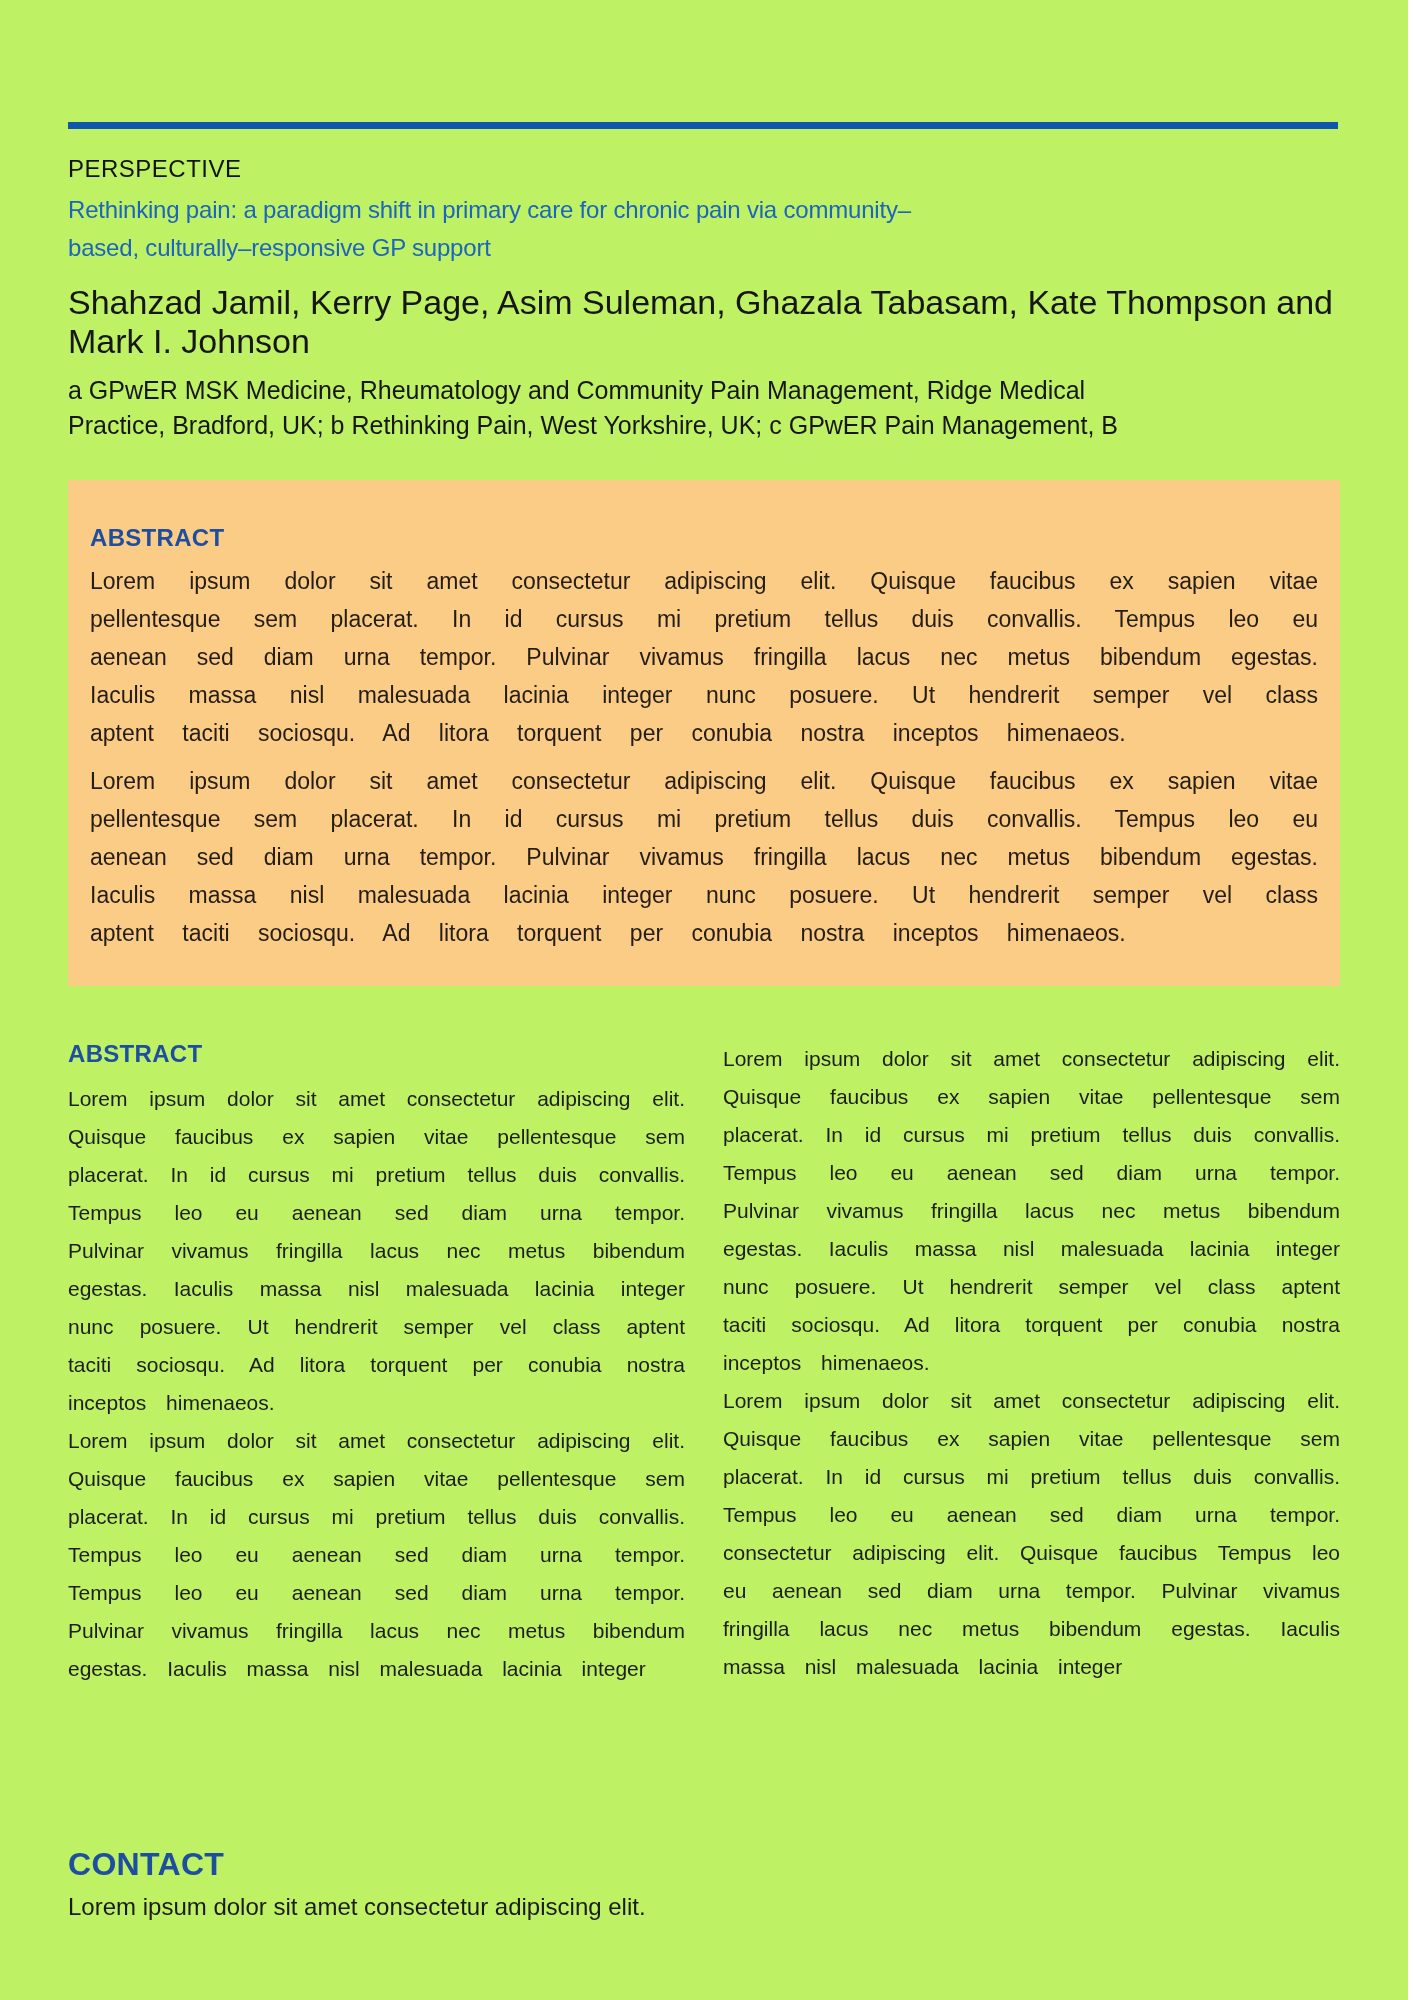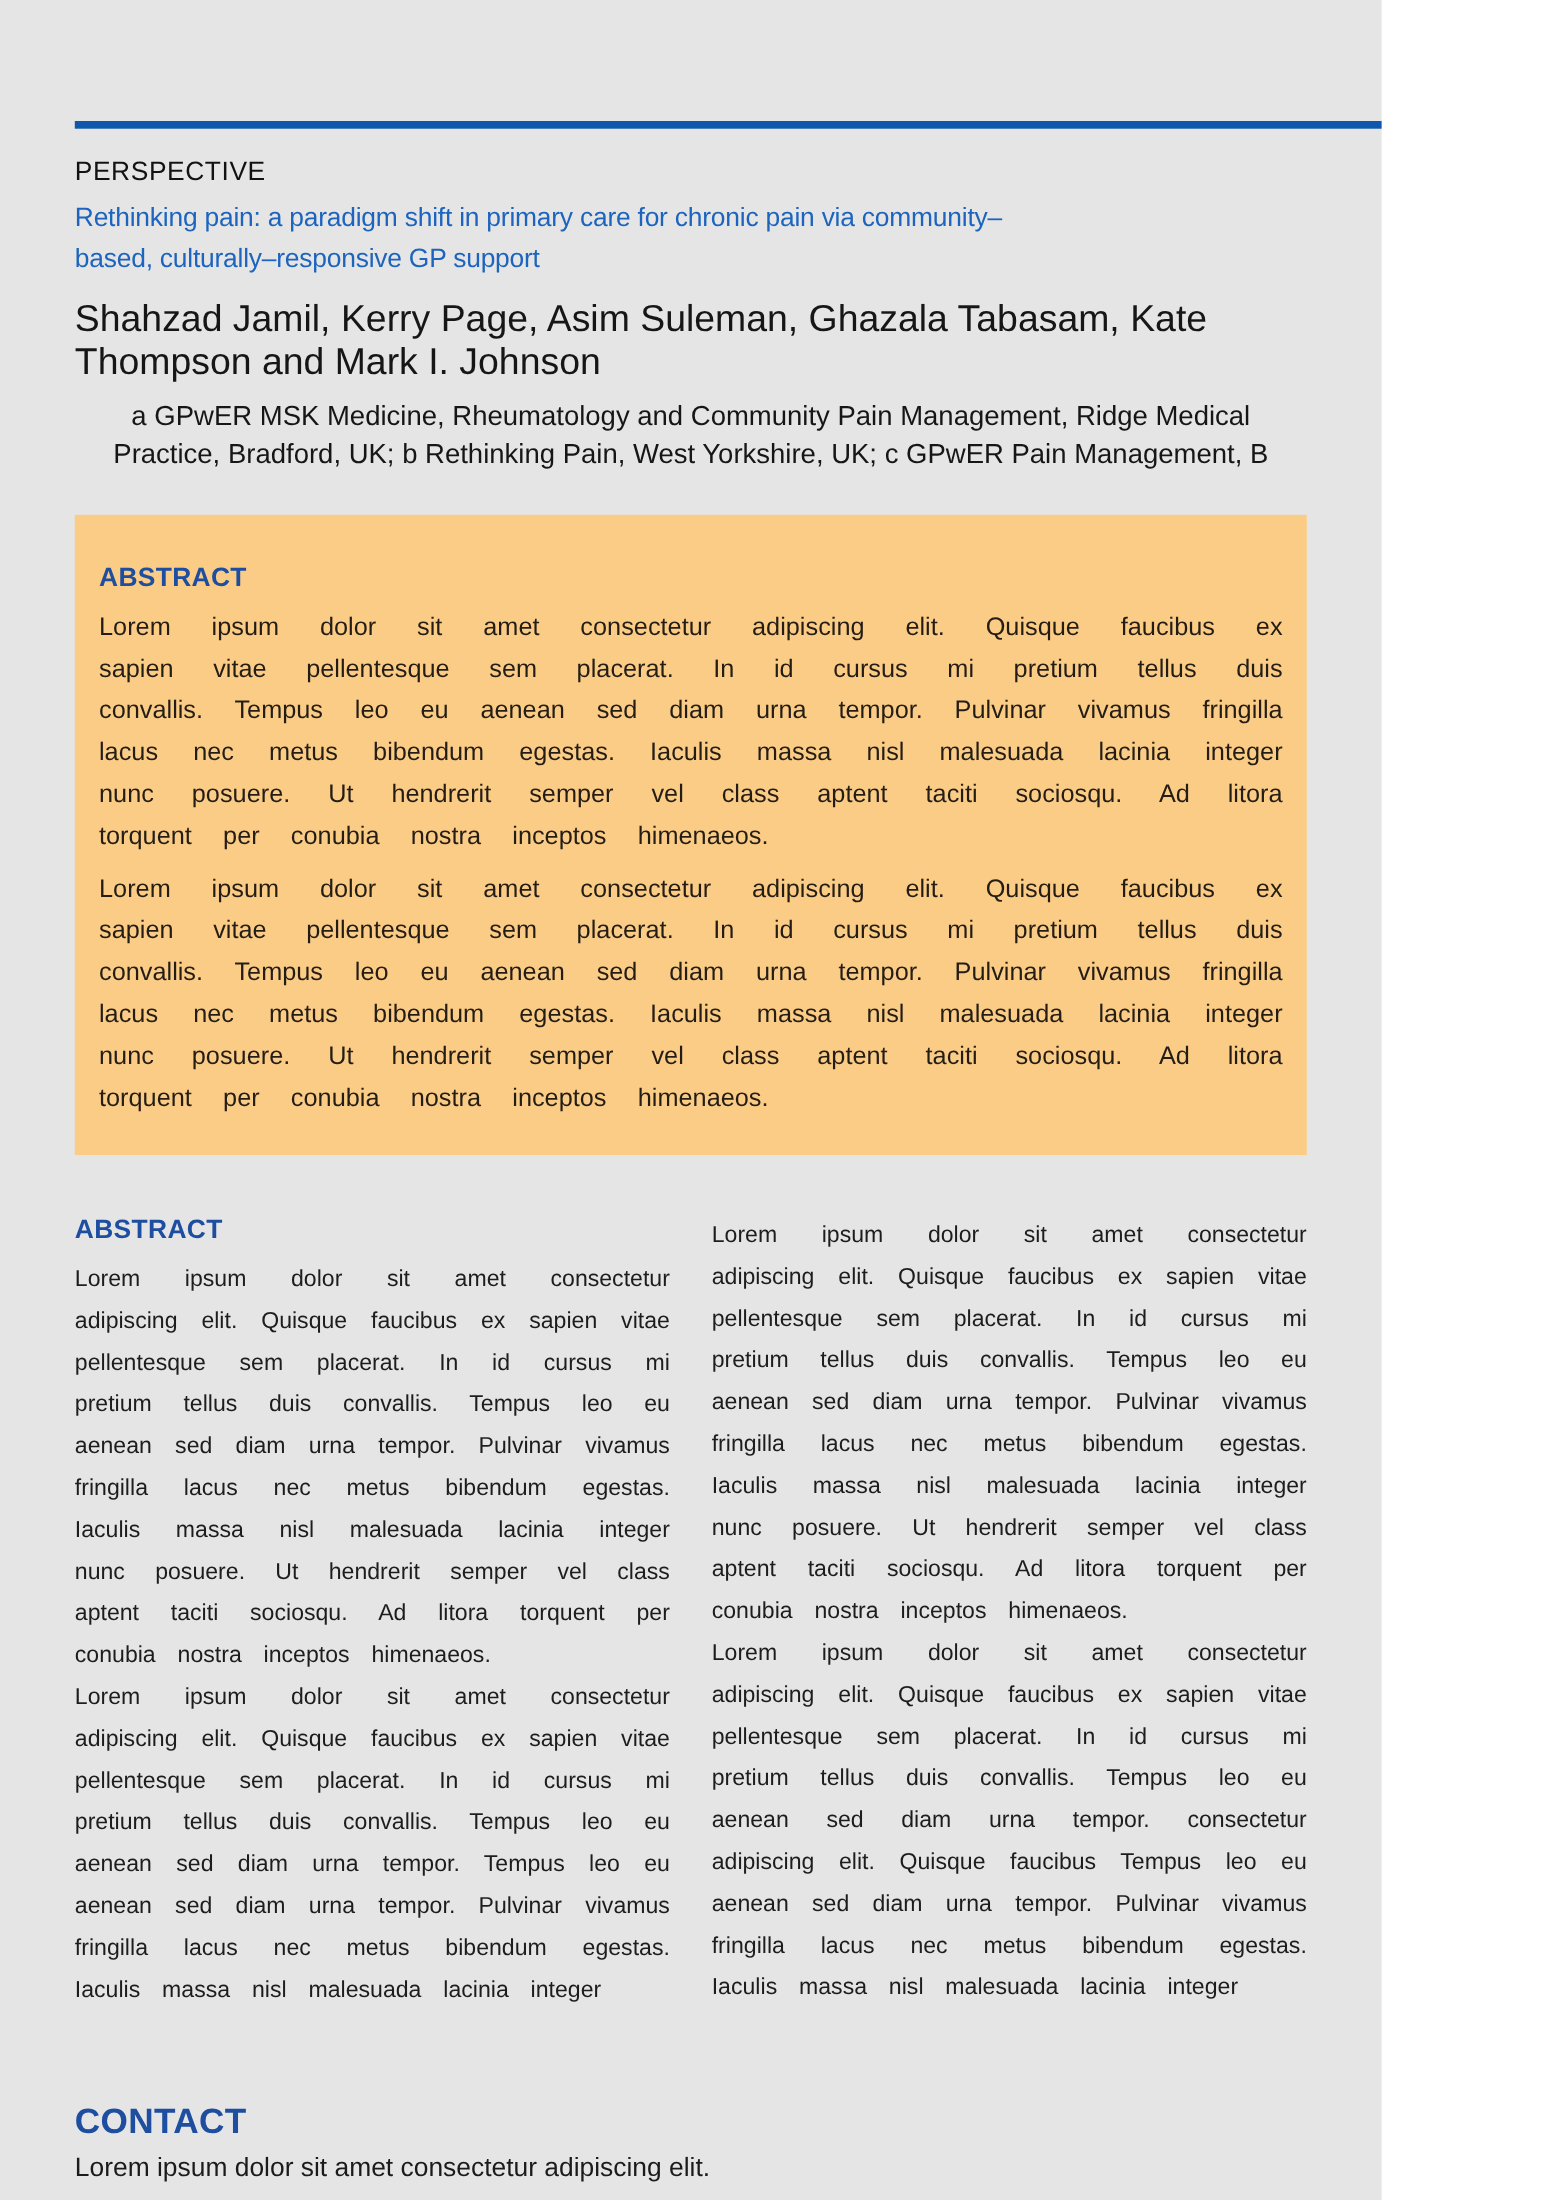--- a/index.html
+++ b/index.html
@@ -2,25 +2,25 @@
 <html style="--rule-blue: #0f56ad; --title-blue: #1c64bd; --heading-blue: #1e4ea0; --box-orange: #fbcc85; --body-text: #1f1f1f;"><head>
 <meta charset="utf-8">
 <style>
   html, body {
     margin: 0;
     padding: 0;
     background: #ffffff;
   }
   .page {
     position: relative;
-    width: 1256px;
+    width: 1408px;
     height: 2000px;
     box-sizing: border-box;
-    padding: 0 68px;
-    background: #e5e5e5;
+    padding: 12px 68px;
+    background: #bef264;
     overflow: hidden;
     font-family: "Liberation Sans", sans-serif;
     color: var(--body-text, #1f1f1f);
   }
   .top-rule {
     margin-top: 110px;
     height: 7px;
     width: 1270px;
     background: var(--rule-blue, #0f56ad);
   }
@@ -43,21 +43,20 @@
     margin-top: 16px;
     font-size: 34px;
     color: #161616;
   }
   .affiliations {
     margin-top: 12px;
     font-size: 25px;
     line-height: 1.42;
     color: #161616;
     white-space: pre-line;
-    text-align: center;
   }
   .highlight-box {
     margin-top: 36px;
     background: var(--box-orange, #fbcc85);
     padding: 44px 22px 34px 22px;
     box-sizing: border-box;
   }
   .box-heading {
     font-size: 24px;
     font-weight: 700;

